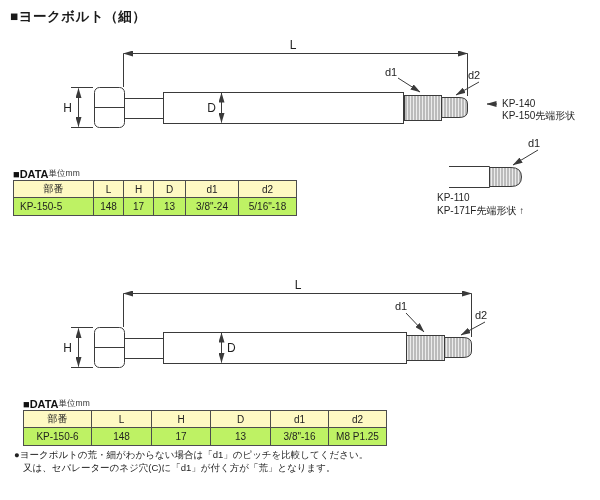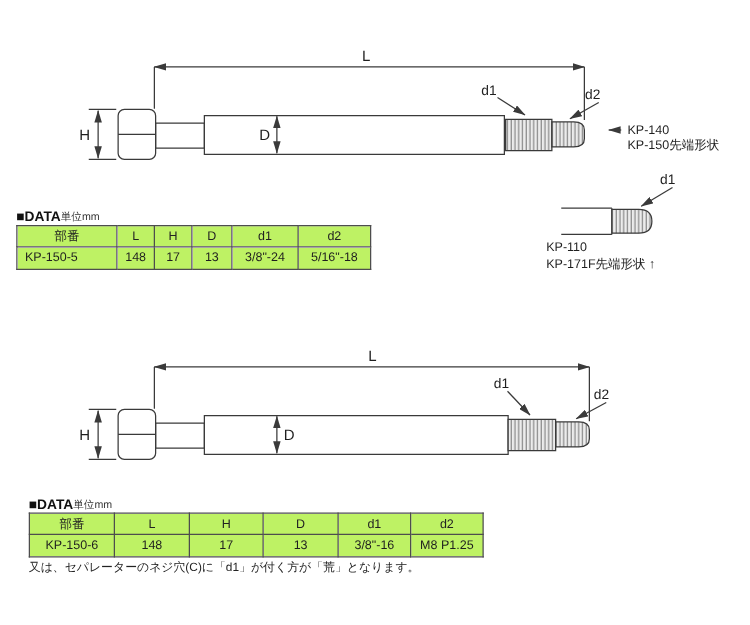--- a/index.html
+++ b/index.html
@@ -14,21 +14,21 @@
   .t1{top:8px;}
   .t2{top:251px;}
   .dtable{position:absolute;}
   .dt1{left:13px;top:168px;width:284px;}
   .dt2{left:23px;top:398px;width:364px;}
   .dt-cap{display:flex;justify-content:flex-start;align-items:flex-end;margin-bottom:0;}
   .dt-label{font-size:11px;font-weight:bold;color:#111;}
   .dt-unit{font-size:8.5px;color:#333;}
   table{border-collapse:collapse;width:100%;table-layout:fixed;}
   th,td{border:1px solid #4d4d4d;font-size:10px;text-align:center;padding:1px 2px;overflow:hidden;white-space:nowrap;}
-  th{background:#bef264;font-weight:normal;height:12px;color:#222;}
+  th{background:#fef9c3;font-weight:normal;height:12px;color:#222;}
   td{height:15px;background:#bef264;}
   td.left{text-align:left;padding-left:6px;}
   .footnotes{position:absolute;left:14px;top:448px;font-size:9.5px;line-height:13px;color:#222;}
   .fn2{margin-left:9px;}
   svg text{font-family:"Liberation Sans","DejaVu Sans",sans-serif;fill:#1f1f1f;}
   .dim{font-size:12px;}
   .small-dim{font-size:11px;}
   .note{font-size:10px;}
 </style>
 </head>
@@ -117,20 +117,21 @@
     </g>
     <g>
       <text class="dim" x="298" y="289" text-anchor="middle">L</text>
       <text class="dim" x="72" y="352" text-anchor="end">H</text>
       <text class="dim" x="227" y="352">D</text>
       <text class="small-dim" x="395" y="310">d1</text>
       <text class="small-dim" x="475" y="319">d2</text>
     </g>
   </svg>
 
+  <div class="sec-title t1">■ヨークボルト（細）</div>
 
   <div class="dtable dt1">
     <div class="dt-cap">
       <span class="dt-label">■DATA</span>
       <span class="dt-unit">単位mm</span>
     </div>
     <table>
       <colgroup>
           <col style="width:80px">
           <col style="width:30px">
@@ -189,16 +190,17 @@
         <td>17</td>
         <td>13</td>
         <td>3/8"-16</td>
         <td>M8 P1.25</td>
       </tr>
     </tbody>
       </table>
   </div>
 
   <div class="footnotes">
+    <div>●ヨークボルトの荒・細がわからない場合は「d1」のピッチを比較してください。</div>
     <div class="fn2">又は、セパレーターのネジ穴(C)に「d1」が付く方が「荒」となります。</div>
   </div>
 
 </div>
 
 </body></html>

